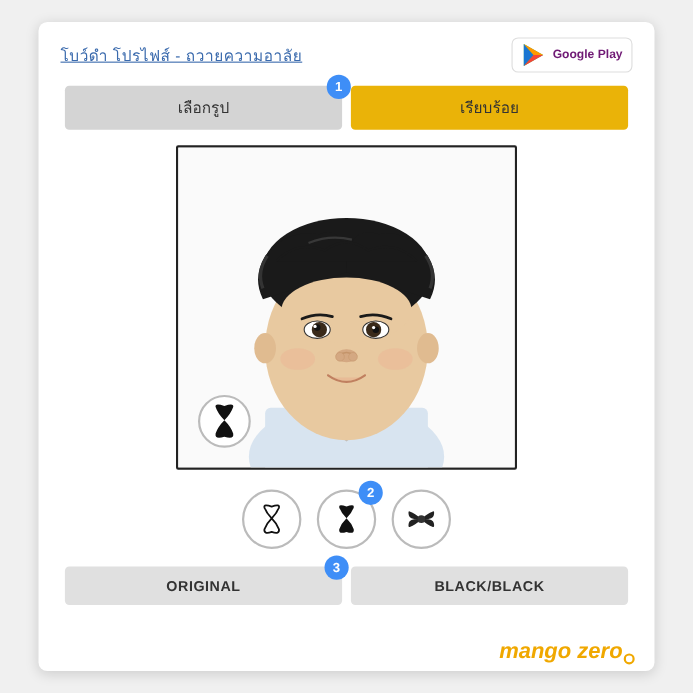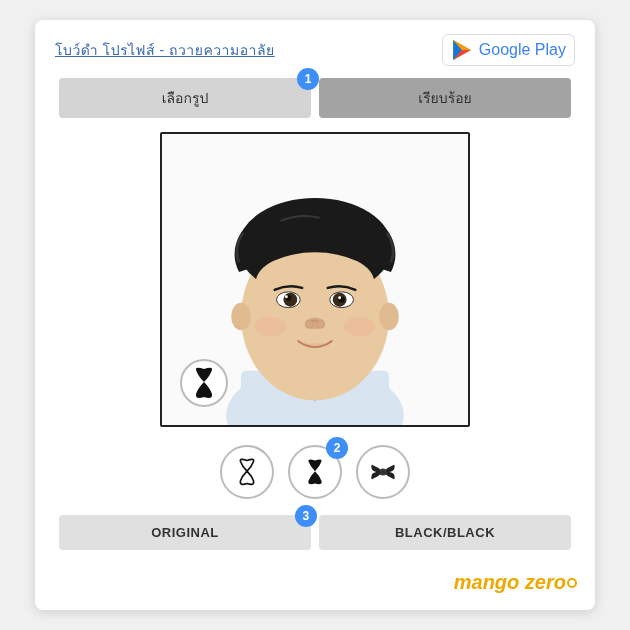--- a/index.html
+++ b/index.html
@@ -46,35 +46,35 @@
       border-radius: 6px;
       padding: 4px 8px;
       gap: 6px;
       cursor: pointer;
     }
     .gplay-icon {
       width: 22px;
       height: 22px;
     }
     .gplay-label {
-      font-size: 16px;
-      font-weight: normal;
-      color: #3b82f6;
+      font-size: 11px;
+      font-weight: bold;
+      color: #701a75;
     }
     .tabs {
       display: flex;
       width: 100%;
       margin-bottom: 14px;
       position: relative;
     }
     .tab {
       flex: 1;
       text-align: center;
       padding: 9px 0;
-      background: #a3a3a3;
+      background: #eab308;
       font-size: 14px;
       color: #333;
       cursor: pointer;
       border-radius: 4px;
       margin: 0 4px;
       position: relative;
     }
     .tab.active {
       background: #d4d4d4;
     }
@@ -161,24 +161,24 @@
       font-weight: bold;
       color: #333;
       letter-spacing: 0.5px;
       cursor: pointer;
       border-radius: 4px;
       margin: 0 4px;
       position: relative;
     }
     .watermark-container {
       position: absolute;
-      bottom: 16px;
+      bottom: 6px;
       right: 18px;
       display: flex;
-      align-items: center;
+      align-items: flex-end;
     }
     .wm-mango {
       font-size: 20px;
       font-weight: 900;
       color: #f0a800;
       font-style: italic;
       font-family: Arial Black, Arial, sans-serif;
     }
     .wm-circle {
       width: 10px;

